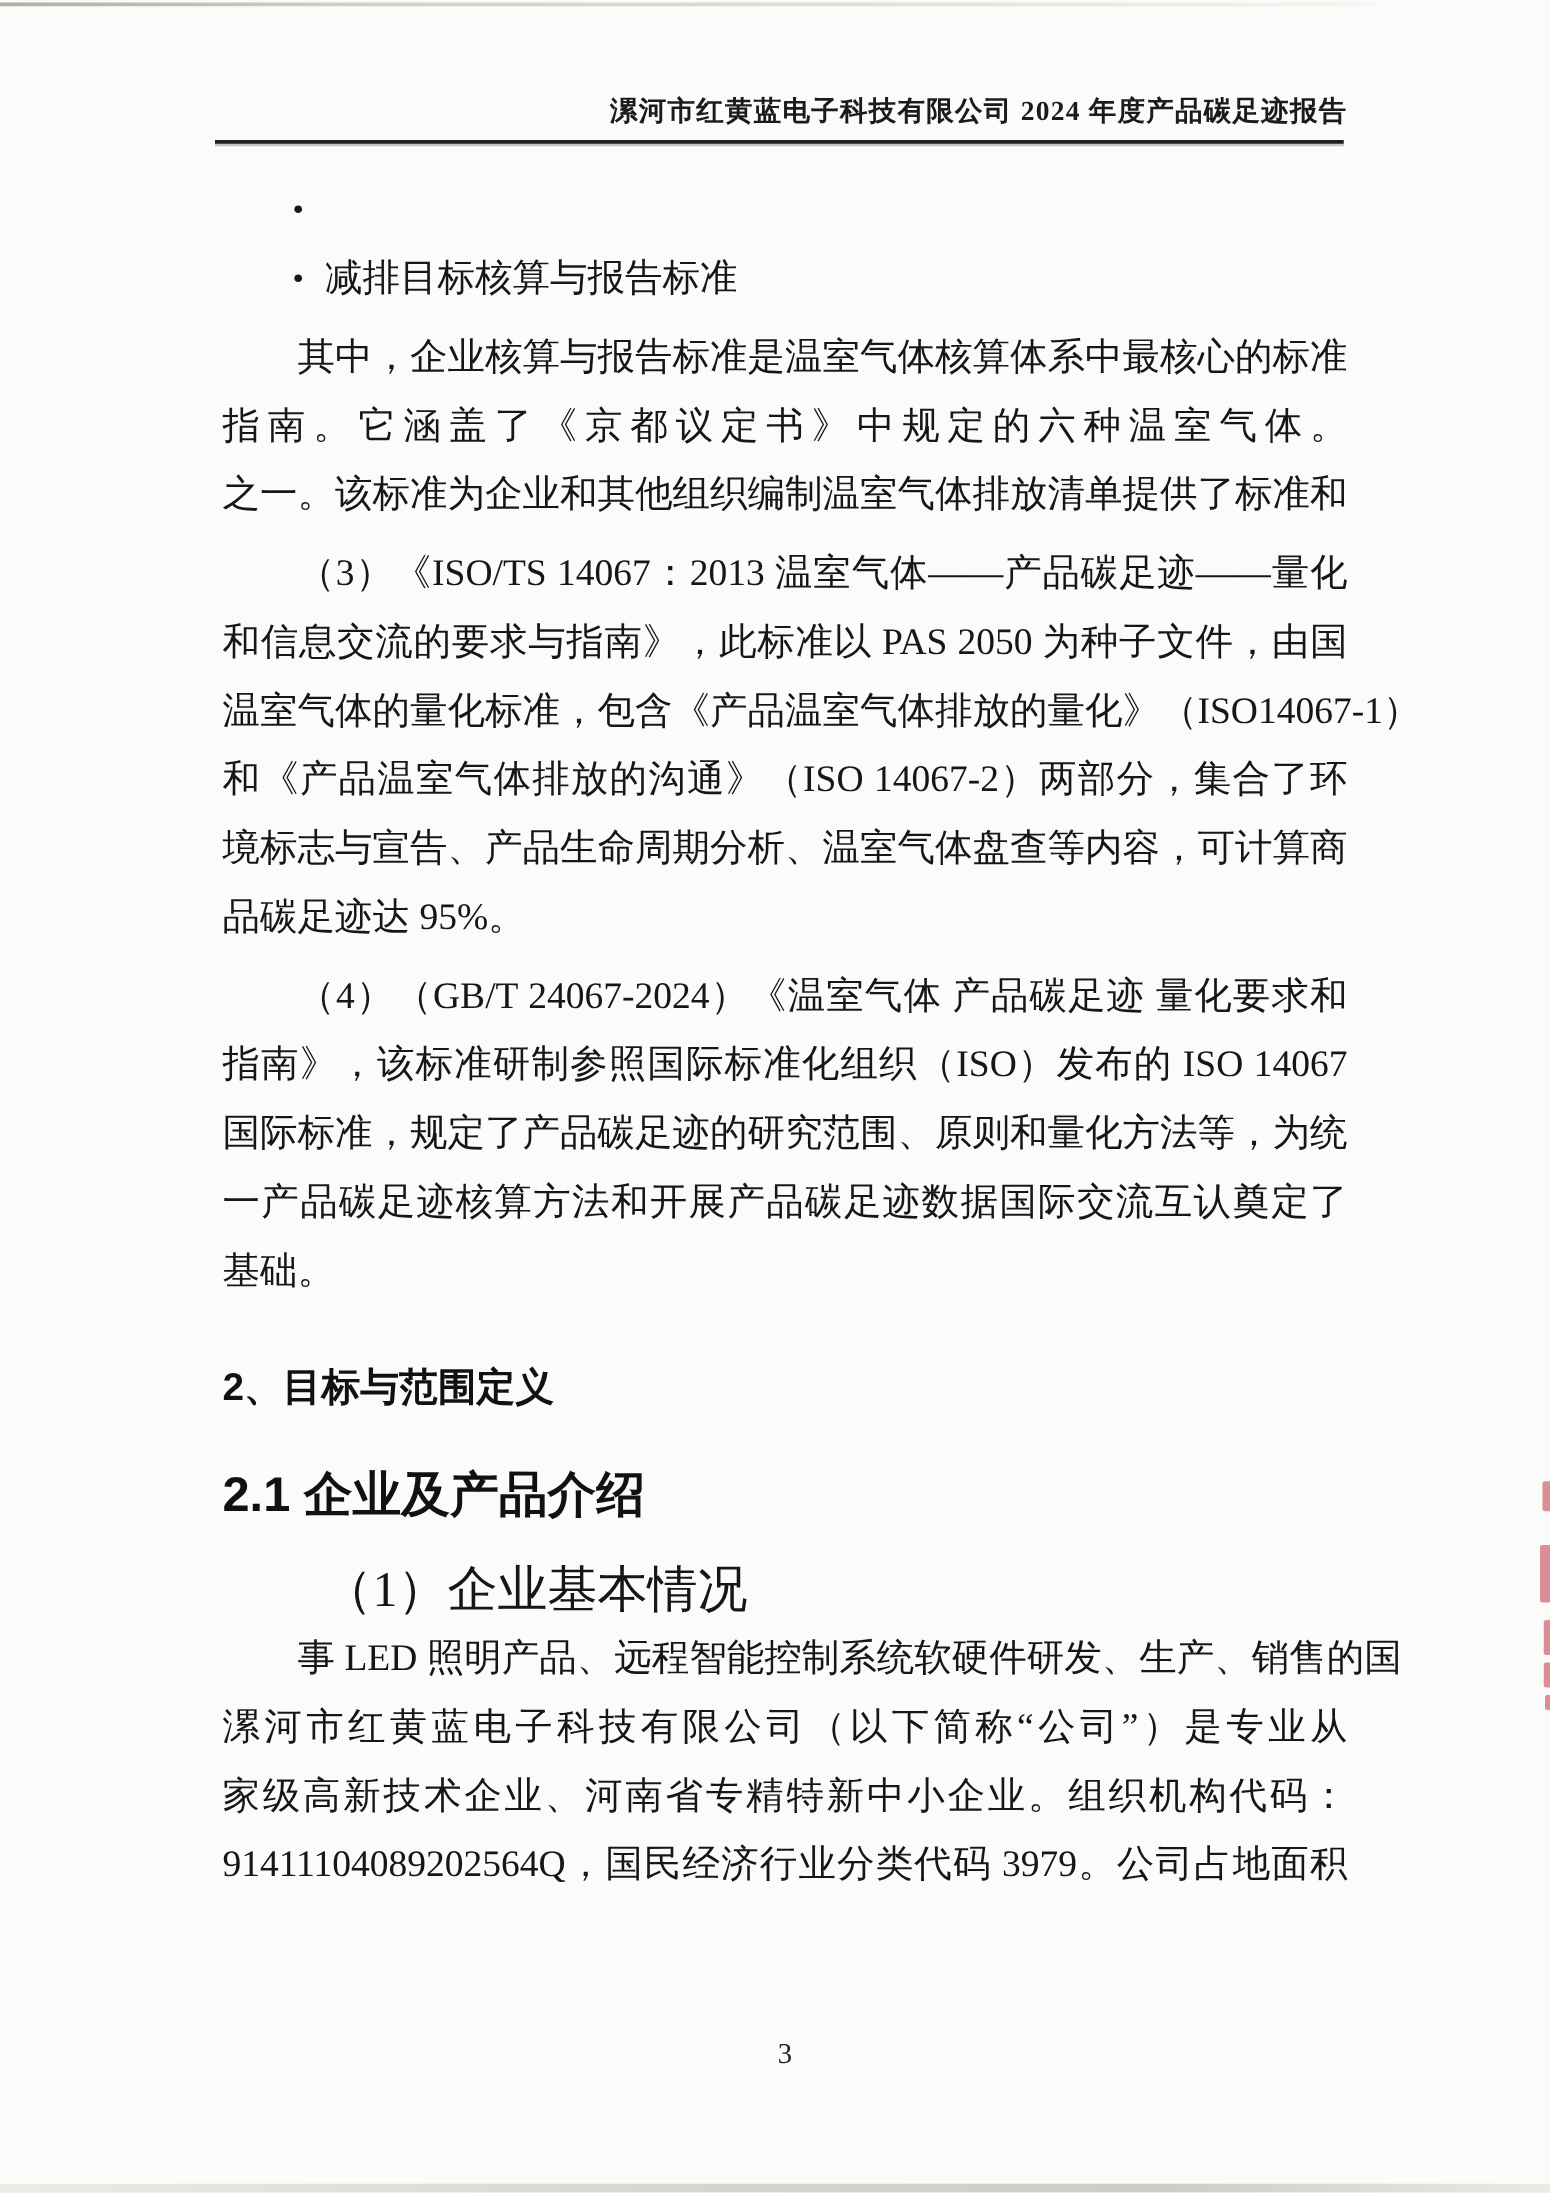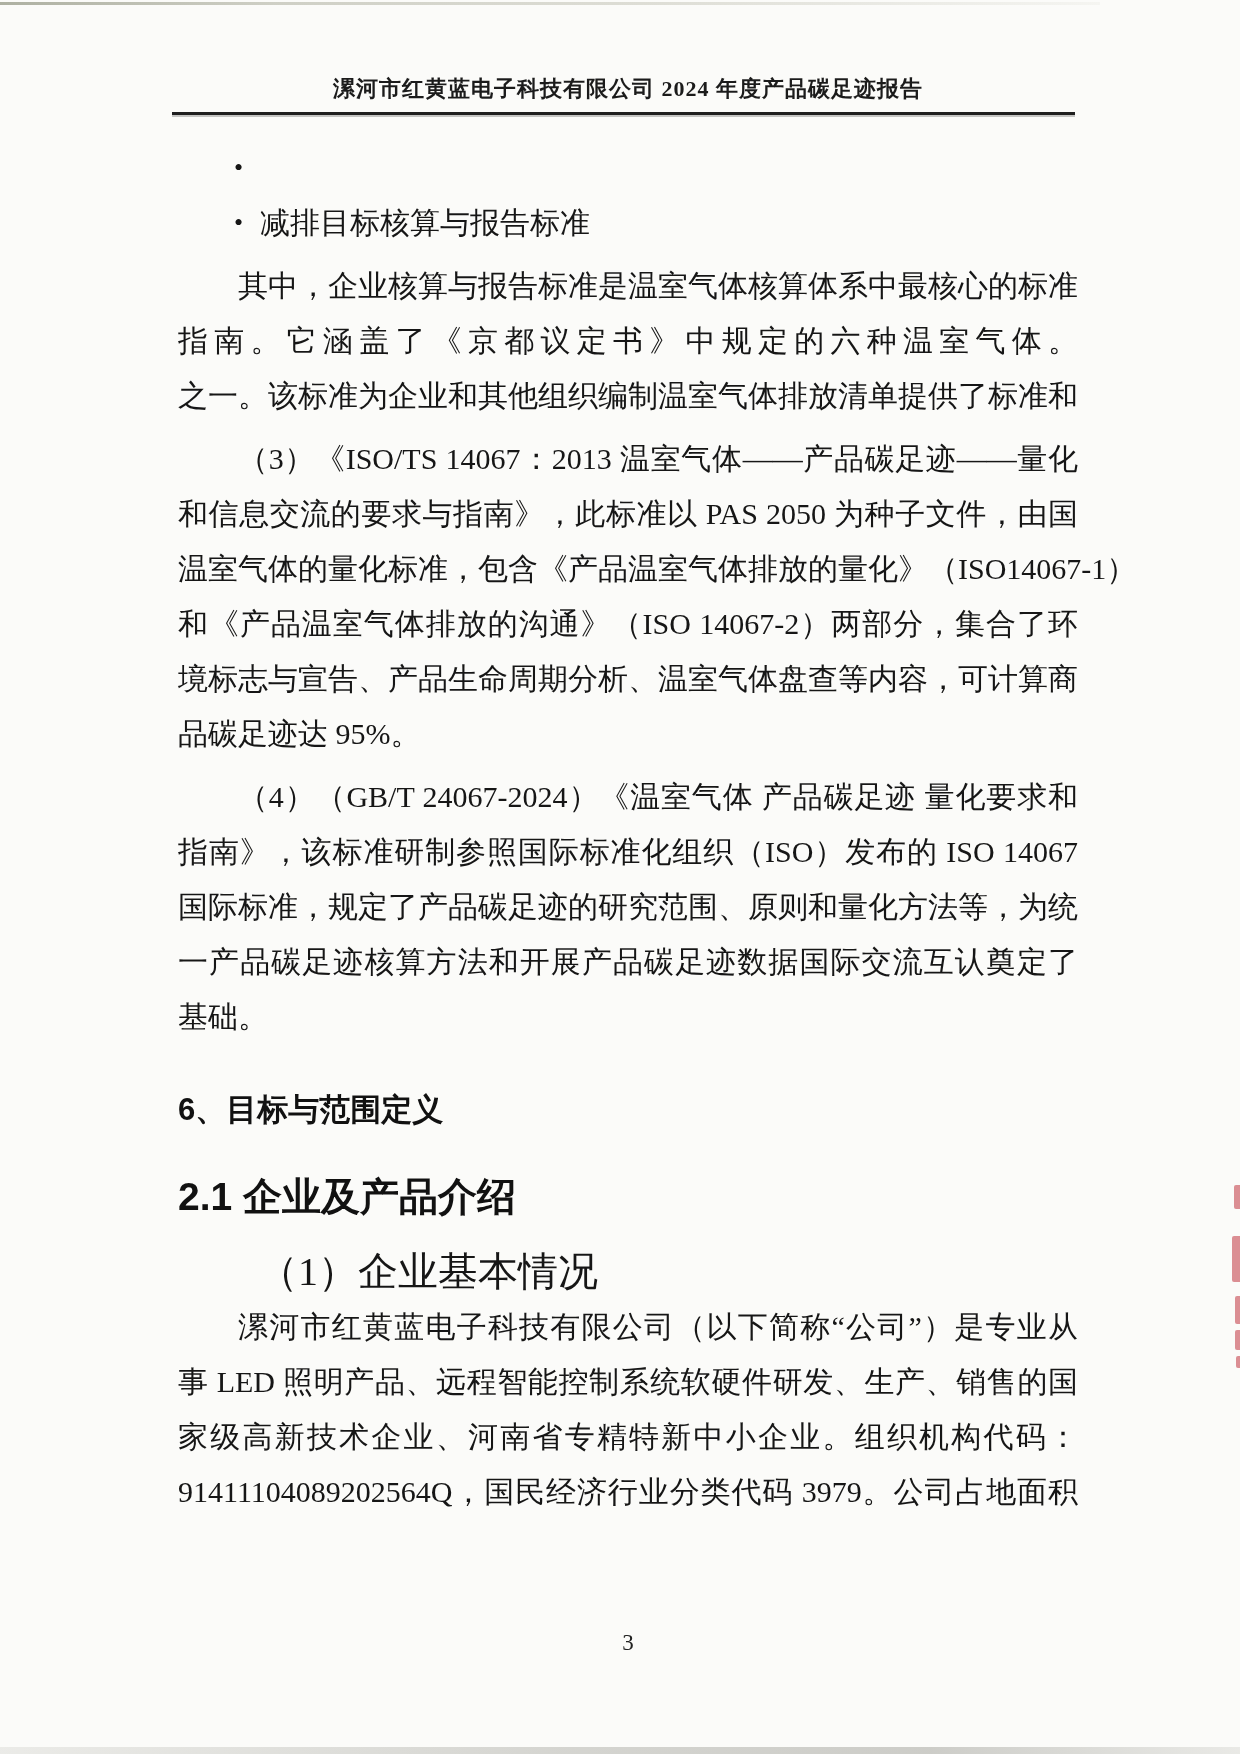--- a/index.html
+++ b/index.html
@@ -11,21 +11,21 @@
     background: #fbfbf9;
     overflow: hidden;
     color: #161616;
     font-family: "Liberation Serif", "DejaVu Serif", serif;
   }
 
   
   .doc-header {
     position: absolute;
     top: 74px; left: 178px; width: 900px;
-    text-align: center;
+    text-align: right;
     font-size: 22px;
     font-weight: bold;
     letter-spacing: 1px;
     color: #1b1b1b;
   }
   .header-rule {
     position: absolute;
     top: 112px; left: 172px; width: 903px; height: 3px;
     background: #1f1f1f;
     box-shadow: 0 2px 0 rgba(30,30,30,0.25);
@@ -145,27 +145,27 @@
         <div class="line">品碳足迹达 95%。</div>
       </div>
     <div class="para">
         <div class="line">（4）（GB/T 24067-2024）《温室气体 产品碳足迹 量化要求和</div>
         <div class="line">指南》，该标准研制参照国际标准化组织（ISO）发布的 ISO 14067</div>
         <div class="line">国际标准，规定了产品碳足迹的研究范围、原则和量化方法等，为统</div>
         <div class="line">一产品碳足迹核算方法和开展产品碳足迹数据国际交流互认奠定了</div>
         <div class="line">基础。</div>
       </div>
 
-    <div class="h-section">6、目标与范围定义</div>
+    <div class="h-section">2、目标与范围定义</div>
     <div class="h-subsection">2.1 企业及产品介绍</div>
     <div class="h-item">（1）企业基本情况</div>
 
     <div class="para cont" style="margin-top:0;">
+        <div class="line">事 LED 照明产品、远程智能控制系统软硬件研发、生产、销售的国</div>
         <div class="line">漯河市红黄蓝电子科技有限公司（以下简称“公司”）是专业从</div>
-        <div class="line">事 LED 照明产品、远程智能控制系统软硬件研发、生产、销售的国</div>
         <div class="line">家级高新技术企业、河南省专精特新中小企业。组织机构代码：</div>
         <div class="line">91411104089202564Q，国民经济行业分类代码 3979。公司占地面积</div>
       </div>
 
   </div>
 
   <div class="page-number">3</div>
 
 </div>
 

